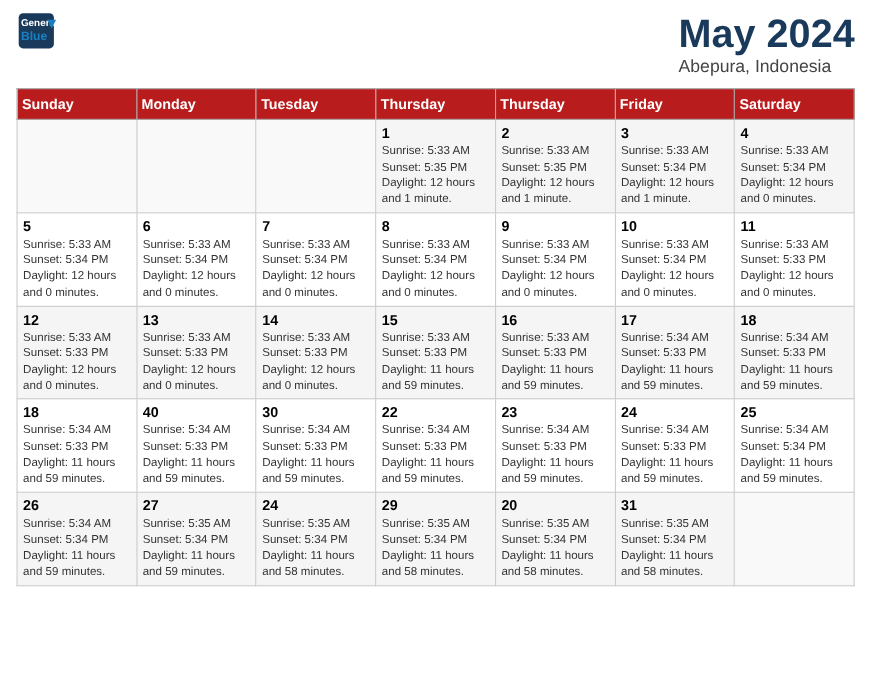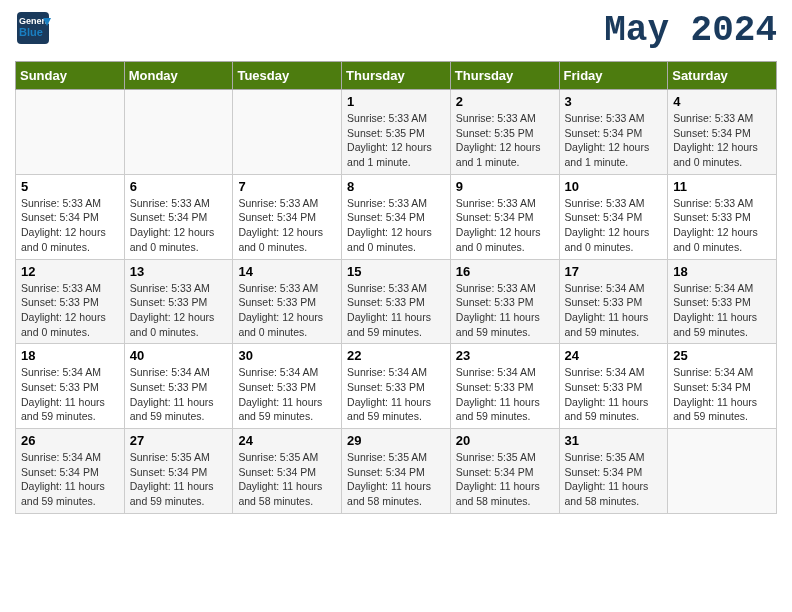--- a/index.html
+++ b/index.html
@@ -1,24 +1,24 @@
 <!DOCTYPE html>
 <html><head>
   <meta charset="utf-8">
   <style>
     * { box-sizing: border-box; margin: 0; padding: 0; }
     body { font-family: Arial, sans-serif; background: #fff; width: 792px; min-height: 612px; }
     .container { width: 792px; padding: 10px 15px; }
     .header { display: flex; justify-content: space-between; align-items: flex-start; margin-bottom: 10px; }
     .logo { display: flex; align-items: center; }
-    .title-block { text-align: left; font-family: Liberation Mono, monospace; }
+    .title-block { text-align: left; }
     .month-title { font-size: 36px; font-weight: bold; color: #1a3a5c; }
     .location { font-size: 16px; color: #444; }
     table { width: 100%; border-collapse: collapse; }
-    thead tr { background-color: #4d7c0f; color: #fff; }
+    thead tr { background-color: #b91c1c; color: #fff; }
     thead th { padding: 6px 4px; font-size: 13px; font-weight: bold; border: 1px solid #aaa; text-align: left; }
     tbody tr { background: #fff; }
     tbody tr:nth-child(odd) { background: #f5f5f5; }
     td { vertical-align: top; padding: 4px 5px; font-size: 11px; border: 1px solid #ccc; width: calc(100%/7); min-height: 80px; }
     .day-num { font-weight: bold; font-size: 13px; margin-bottom: 2px; }
     .day-info { color: #333; line-height: 1.4; font-size: 10.5px; }
     td.empty { background: #f9f9f9; }
   </style>
 </head>
 <body>
@@ -30,20 +30,21 @@
         <svg width="36" height="36" viewBox="0 0 36 36">
           <rect x="2" y="2" width="32" height="32" rx="4" fill="#1a3a5c"></rect>
           <text x="4" y="14" font-size="9" fill="white" font-weight="bold" font-family="Arial">General</text>
           <text x="4" y="26" font-size="11" fill="#1a7fc1" font-weight="bold" font-family="Arial">Blue</text>
           <polygon points="28,8 36,8 32,16" fill="#1a7fc1"></polygon>
         </svg>
       </div>
     </div>
     <div class="title-block">
       <div class="month-title">May 2024</div>
+      <div class="location">Abepura, Indonesia</div>
     </div>
   </div>
 
   <table>
     <thead>
       <tr>
       <th>Sunday</th>
           <th>Monday</th>
           <th>Tuesday</th>
           <th>Thursday</th>

